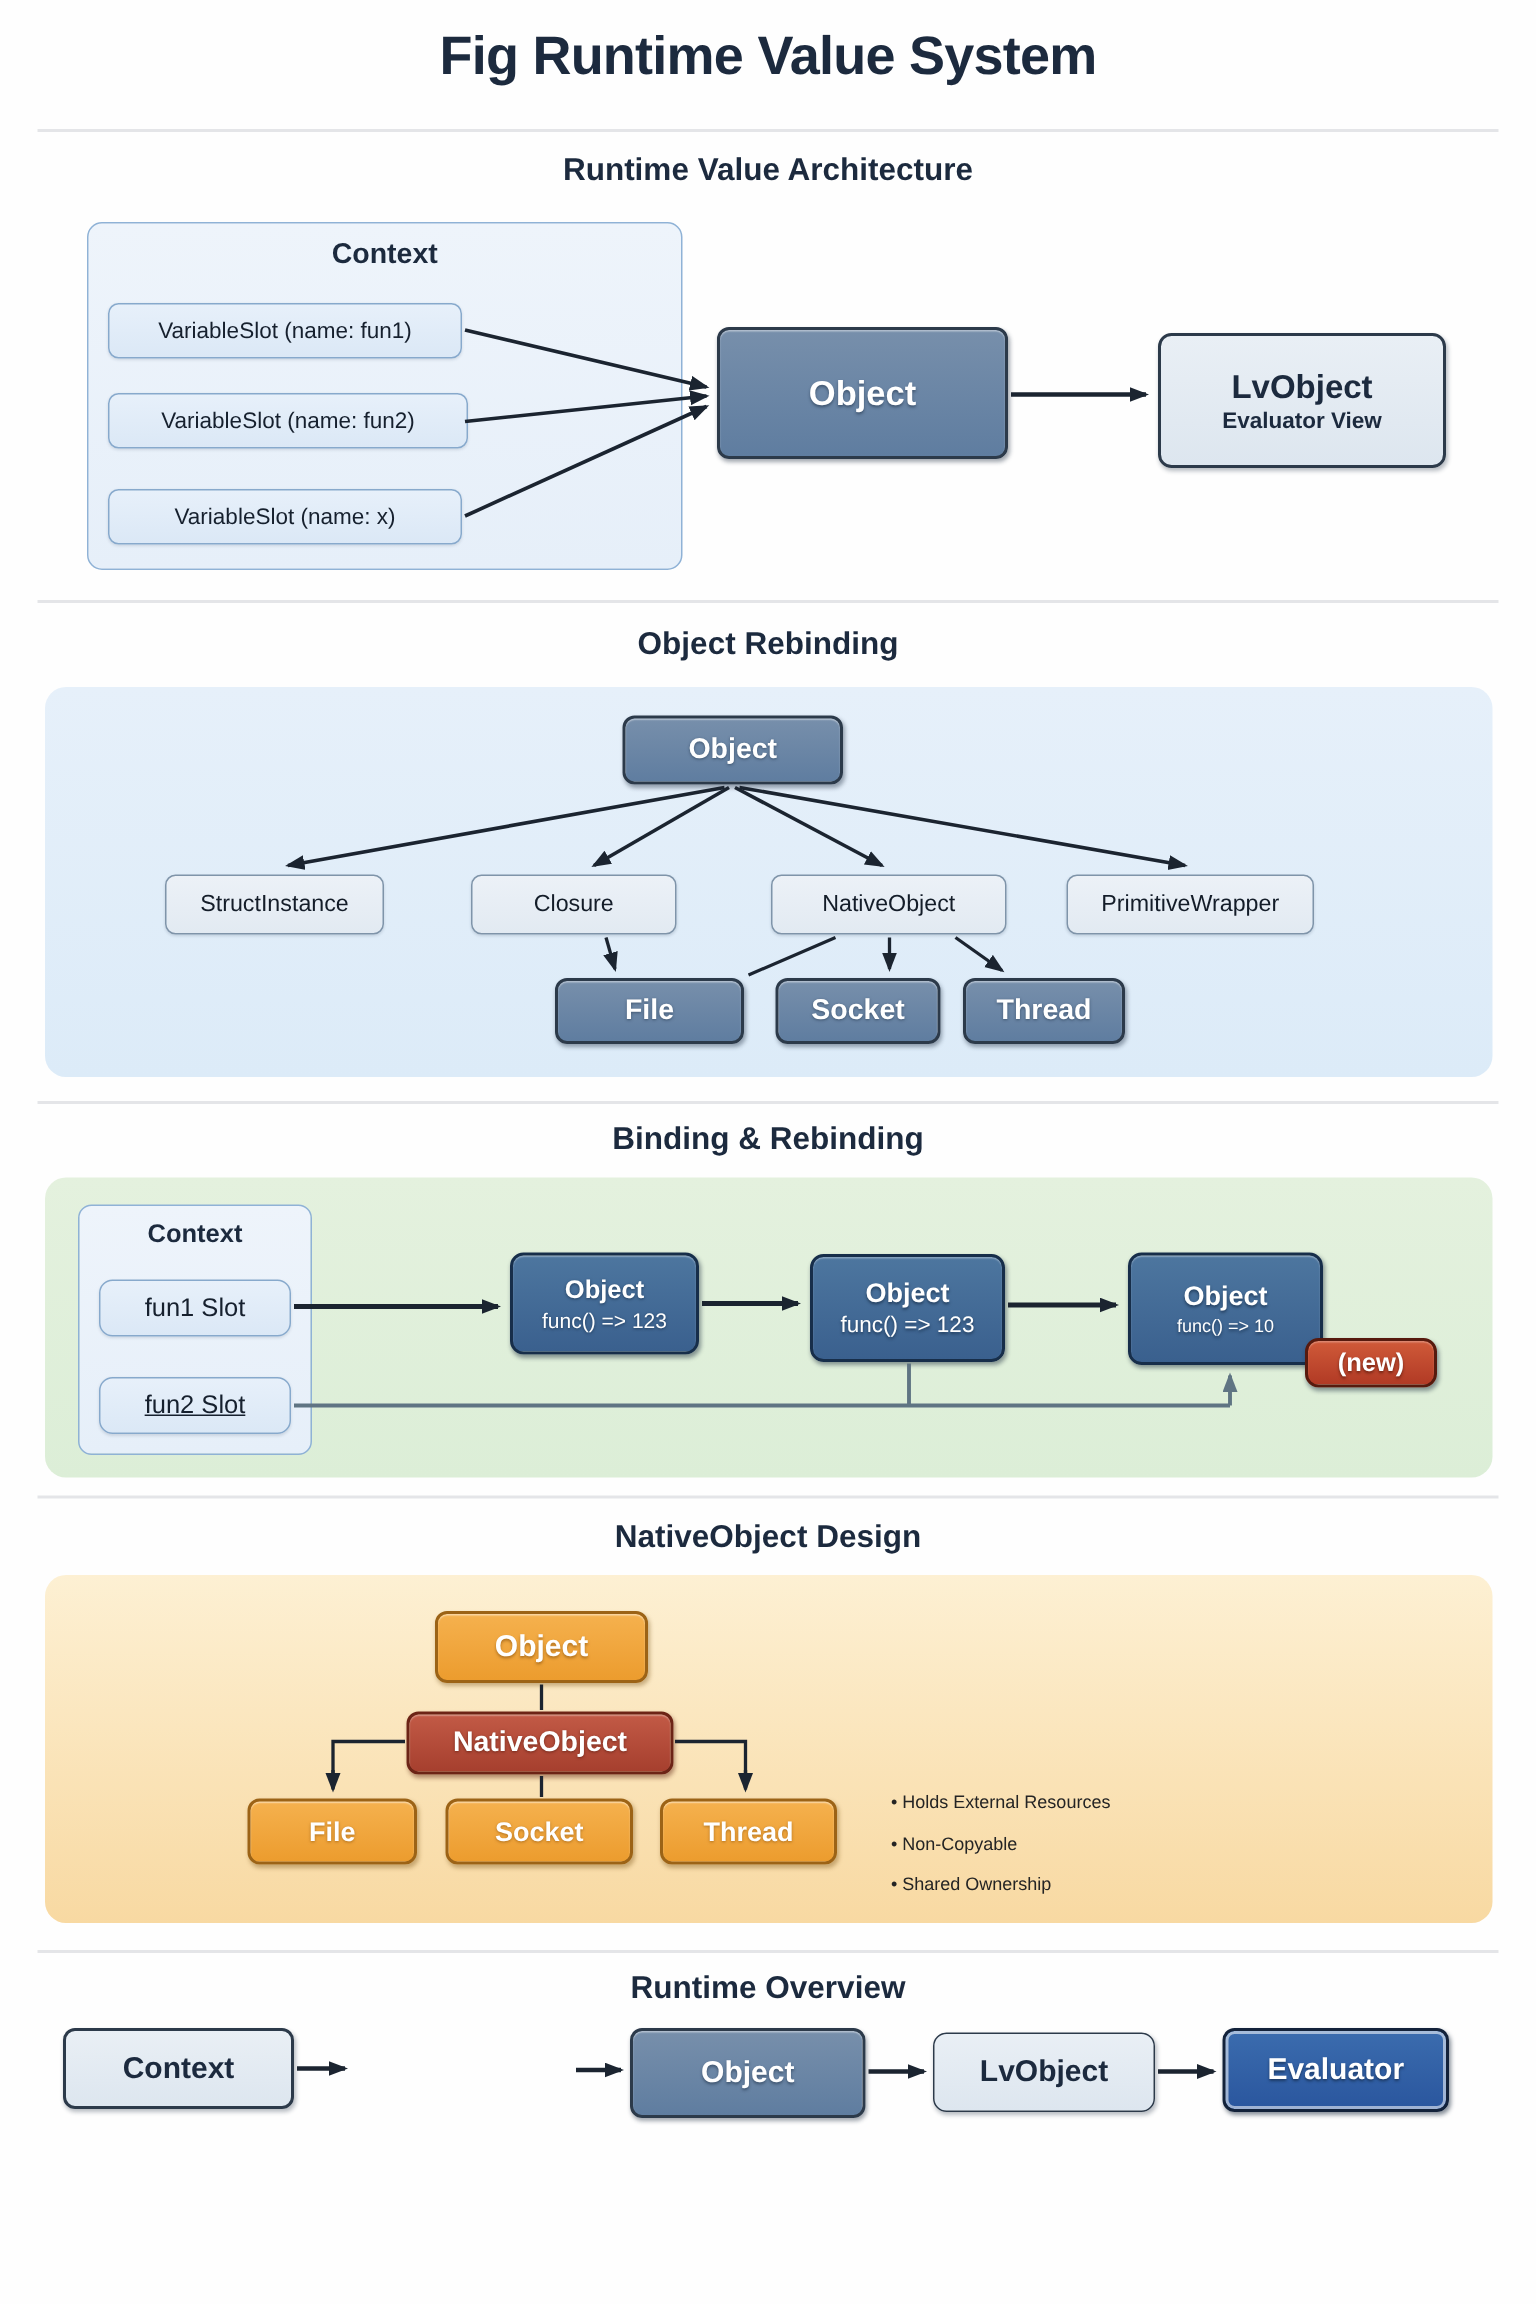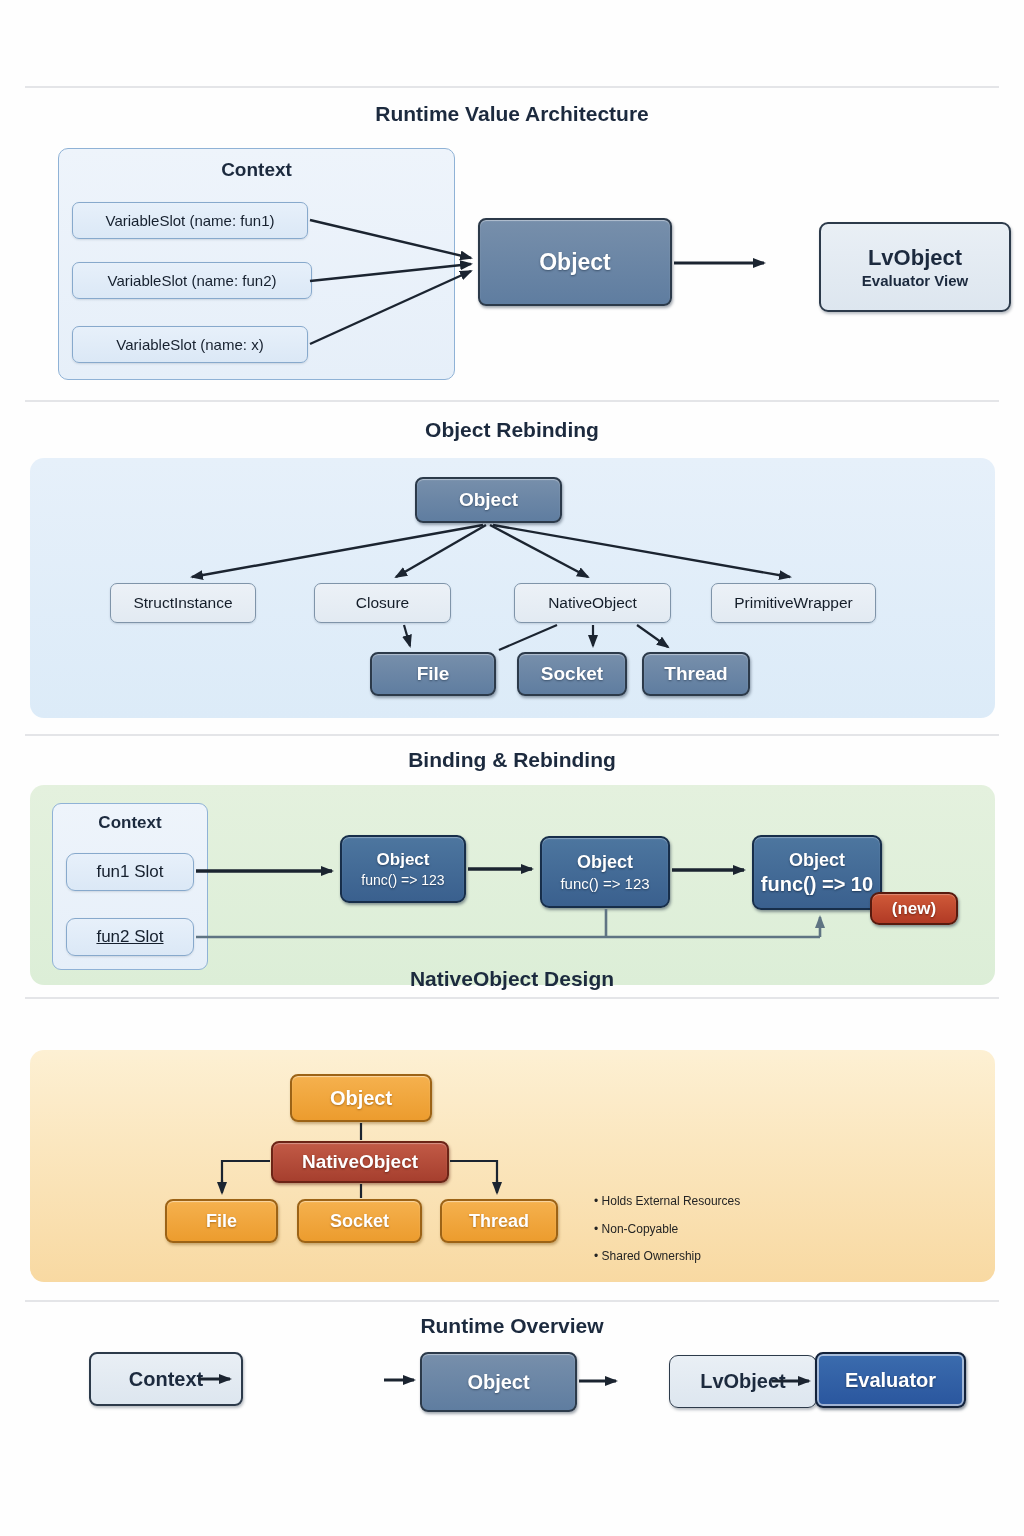--- a/index.html
+++ b/index.html
@@ -25,21 +25,21 @@
 
   .slot-light { background:linear-gradient(180deg,#e7f0fa,#dbe8f6); border:1.2px solid #87a9cc;
     border-radius:7px; font-size:15px; color:#16202e; box-shadow:0 1px 2px rgba(40,60,90,.15); }
 
   .slate { background:linear-gradient(180deg,#76749e00,#0000), linear-gradient(180deg,#778fab,#5f7da0);
     border:2px solid #2c3a4a; border-radius:8px; color:#ffffff; font-weight:bold;
     box-shadow:inset 0 1px 1px rgba(255,255,255,.45), 1px 2px 3px rgba(20,35,55,.4);
     text-shadow:0 1px 2px rgba(20,35,55,.5); }
 
   .lightcard { background:linear-gradient(180deg,#e9eff5,#dde6ef); border:2px solid #2c3a4a;
-    border-radius:9px; color:#1c2a3e; font-weight:bold; box-shadow:1px 2px 3px rgba(20,35,55,.3);margin-left:47px; }
+    border-radius:9px; color:#1c2a3e; font-weight:bold; box-shadow:1px 2px 3px rgba(20,35,55,.3); }
 
   .child-light { background:linear-gradient(180deg,#ecf1f7,#e2eaf2); border:1.4px solid #7f94a9;
     border-radius:7px; font-size:15.5px; color:#141d29; box-shadow:0 1px 2px rgba(40,60,90,.18); }
 
   .bindobj { background:linear-gradient(180deg,#4d769f,#3a608e); border:2px solid #172e4a;
     border-radius:9px; color:#fff; box-shadow:inset 0 1px 1px rgba(255,255,255,.35), 1px 2px 3px rgba(20,35,55,.45);
     text-shadow:0 1px 2px rgba(10,25,45,.55); }
   .bindobj .l1 { font-weight:bold; font-size:17px; }
   .bindobj .l2 { font-size:14px; margin-top:2px; }
 
@@ -68,20 +68,21 @@
   .bullets { position:absolute; left:594px; top:1188px; font-size:12px; color:#242424; line-height:27.5px; }
   .bullets div { white-space:nowrap; }
 
   svg.overlay { position:absolute; left:0; top:0; width:1024px; height:1536px; pointer-events:none; }
 </style>
 </head>
 <body>
 
 <div class="page">
 
+  <div class="page-title">Fig Runtime Value System</div>
   <div class="divider" style="top:86px"></div>
 
   <div class="section-header" style="top:102px">Runtime Value Architecture</div>
 
   <div class="panel panel-blue1" style="left:58px; top:148px; width:397px; height:232px;">
     <div class="ctx-title" style="top:10px; font-size:19px;">Context</div>
   </div>
   <div class="box slot-light" style="left:72px; top:202px; width:236px; height:37px;">VariableSlot (name: fun1)</div>
   <div class="box slot-light" style="left:72px; top:262px; width:240px; height:37px;">VariableSlot (name: fun2)</div>
   <div class="box slot-light" style="left:72px; top:326px; width:236px; height:37px;">VariableSlot (name: x)</div>
@@ -123,27 +124,27 @@
   <div class="box bindobj" style="left:340px; top:835px; width:126px; height:68px;">
     <div class="l1">Object</div>
     <div class="l2">func() =&gt; 123</div>
   </div>
   <div class="box bindobj" style="left:540px; top:836px; width:130px; height:72px;">
     <div class="l1" style="font-size:18px">Object</div>
     <div class="l2" style="font-size:15px">func() =&gt; 123</div>
   </div>
   <div class="box bindobj" style="left:752px; top:835px; width:130px; height:75px;">
     <div class="l1" style="font-size:18px">Object</div>
-    <div class="l2" style="font-size:20px; font-weight:bold;">func() =&gt; 10</div>
+    <div class="l2" style="font-size:12px; font-weight:normal;">func() =&gt; 10</div>
   </div>
 
   <div class="box badge-new" style="left:870px; top:892px; width:88px; height:33px;">(new)</div>
 
   <div class="divider" style="top:997px"></div>
-  <div class="section-header" style="top:967px">NativeObject Design</div>
+  <div class="section-header" style="top:1013px">NativeObject Design</div>
 
   <div class="panel panel-orange" style="left:30px; top:1050px; width:965px; height:232px;"></div>
 
   <div class="box orange" style="left:290px; top:1074px; width:142px; height:48px; font-size:20px;">Object</div>
   <div class="box redbox" style="left:271px; top:1141px; width:178px; height:42px; font-size:19px;">NativeObject</div>
   <div class="box orange" style="left:165px; top:1199px; width:113px; height:44px; font-size:18px;">File</div>
   <div class="box orange" style="left:297px; top:1199px; width:125px; height:44px; font-size:18px;">Socket</div>
   <div class="box orange" style="left:440px; top:1199px; width:118px; height:44px; font-size:18px;">Thread</div>
 
   <div class="bullets">

